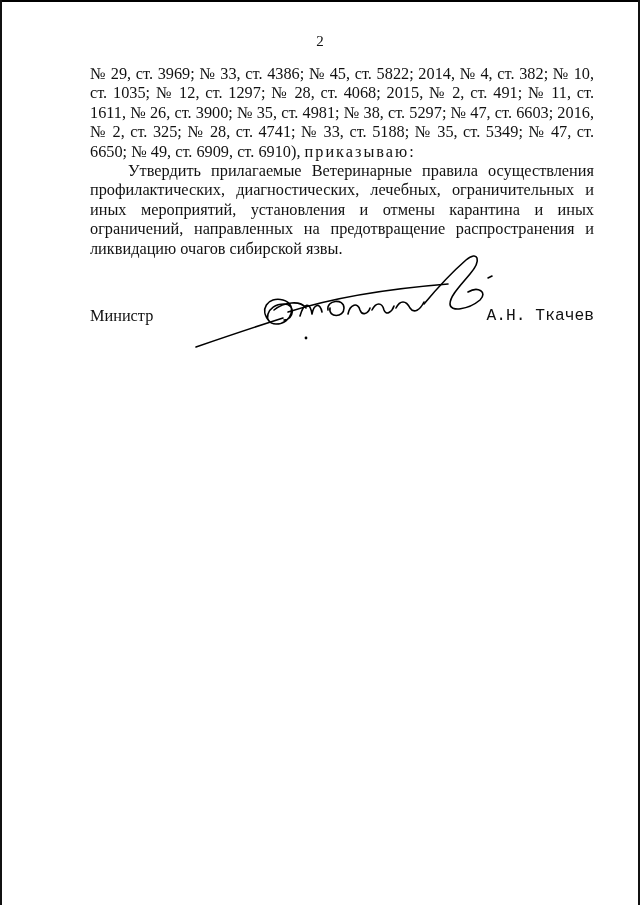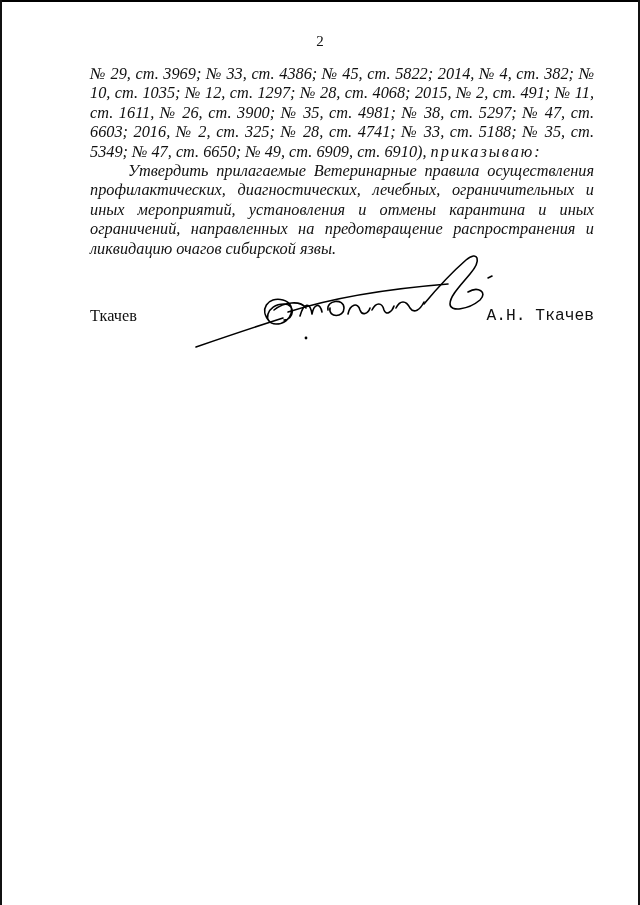--- a/index.html
+++ b/index.html
@@ -36,21 +36,20 @@
       position: absolute;
       left: 90px;
       top: 64px;
       width: 504px;
       font-size: 16.3px;
       line-height: 19.4px;
       text-align: justify;
     }
     .body-text p {
       margin: 0;
-      font-style: italic;
     }
     .para-indent {
       text-indent: 38px;
     }
     .spaced {
       letter-spacing: 2px;
     }
     .signature-block {
       position: absolute;
       left: 90px;
@@ -84,21 +83,21 @@
 
 <div class="body-text">
   <p>
     <span>№ 29, ст. 3969; № 33, ст. 4386; № 45, ст. 5822; 2014, № 4, ст. 382; № 10, ст. 1035; № 12, ст. 1297; № 28, ст. 4068; 2015, № 2, ст. 491; № 11, ст. 1611, № 26, ст. 3900; № 35, ст. 4981; № 38, ст. 5297; № 47, ст. 6603; 2016, № 2, ст. 325; № 28, ст. 4741; № 33, ст. 5188; № 35, ст. 5349; № 47, ст. 6650; № 49, ст. 6909, ст. 6910),</span>
     <span class="spaced">приказываю:</span>
   </p>
   <p class="para-indent">Утвердить прилагаемые Ветеринарные правила осуществления профилактических, диагностических, лечебных, ограничительных и иных мероприятий, установления и отмены карантина и иных ограничений, направленных на предотвращение распространения и ликвидацию очагов сибирской язвы.</p>
 </div>
 
 <div class="signature-block">
-  <span class="sig-title">Ткачев</span>
+  <span class="sig-title">Министр</span>
   <span class="sig-name">А.Н. Ткачев</span>
 </div>
 
 <svg class="signature-img" viewBox="0 0 310 105" xmlns="http://www.w3.org/2000/svg">
   <g fill="none" stroke="#000" stroke-width="1.6" stroke-linecap="round" stroke-linejoin="round">
 
     <path d="M8 95 C 40 84, 70 74, 95 66"></path>
 
     <path d="M82 70 C 70 58, 80 44, 95 48 C 110 52, 104 72, 88 72 C 74 72, 78 52, 96 52 C 108 52, 106 68, 96 68"></path>
     <path d="M86 58 C 96 50, 112 48, 118 56"></path>

